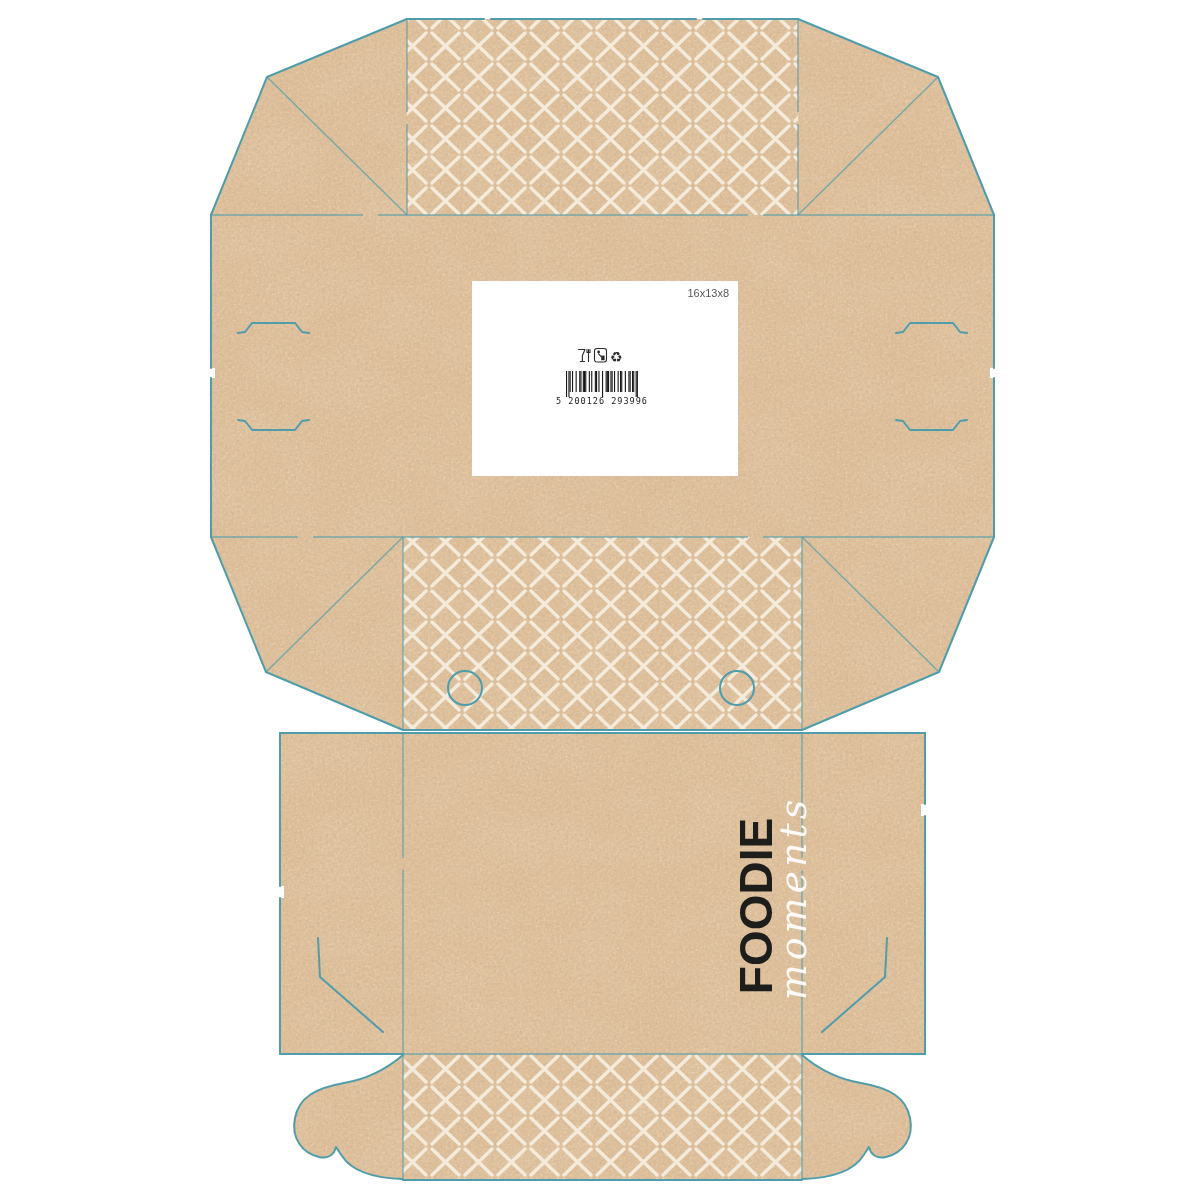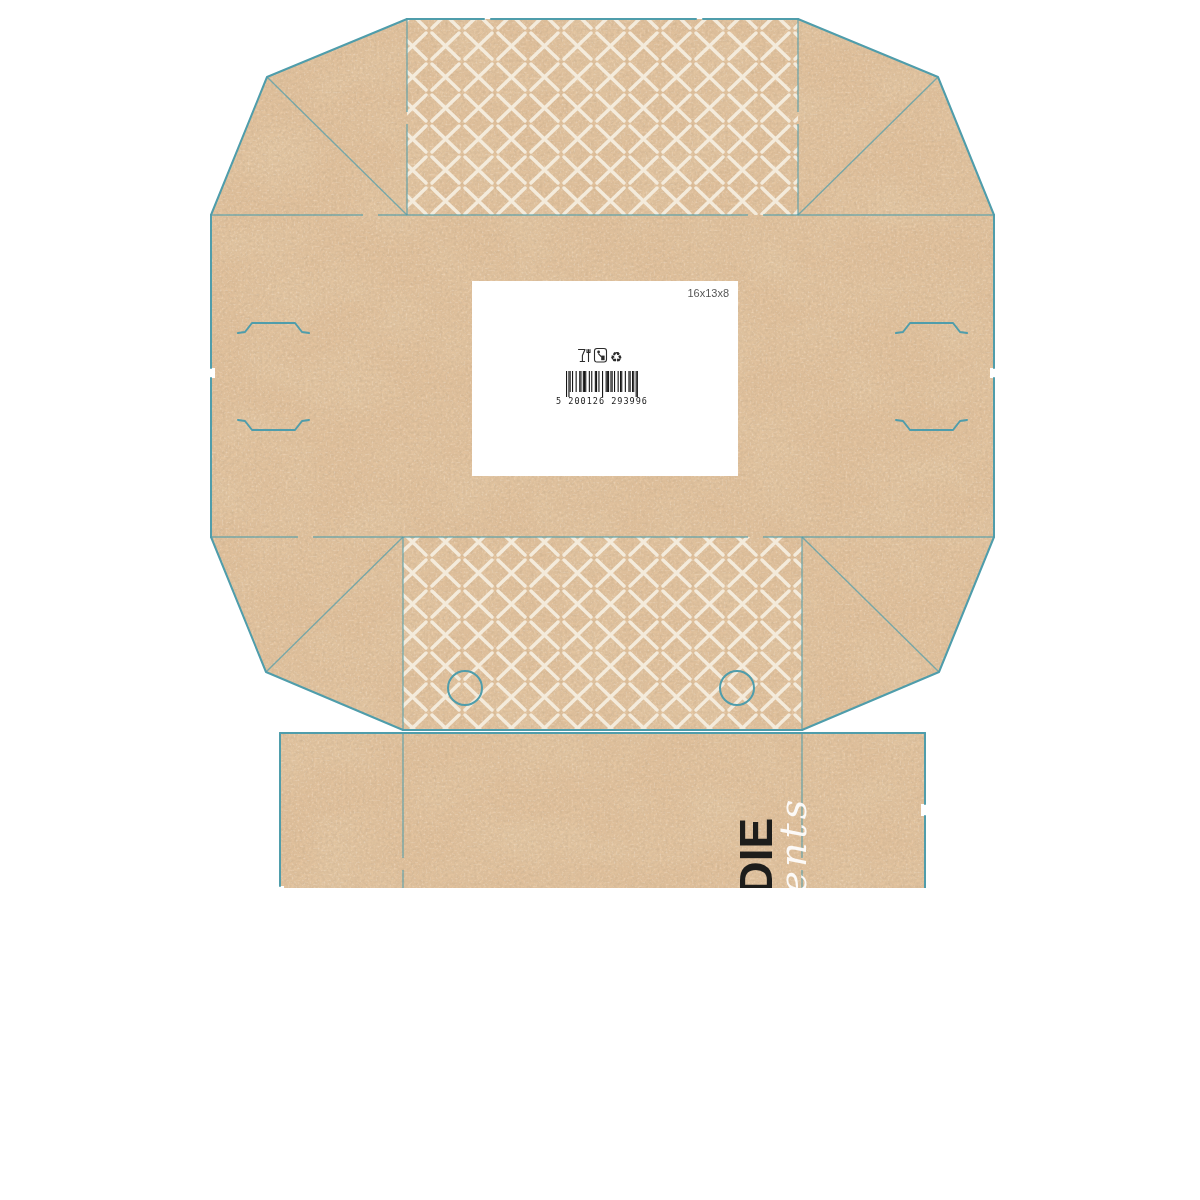--- a/index.html
+++ b/index.html
@@ -1,16 +1,16 @@
 <!DOCTYPE html>
 <html style="--background: #ffffff; --kraft: #e3c39e; --kraft_speckle: #b98e63; --cutline: #4f9dab; --pattern: #f7f0e3; --ink: #1d1d1b; --label_bg: #ffffff;"><head>
 <meta charset="utf-8">
 <style>
   html,body{margin:0;padding:0;background:#ffffff;}
-  .canvas{position:relative;width:1200px;height:888px;background:var(--background,#fff);overflow:hidden;
+  .canvas{position:relative;width:1200px;height:1200px;background:var(--background,#fff);overflow:hidden;
           font-family:"Liberation Sans",sans-serif;}
   svg{display:block;}
   .kraft-piece{fill:var(--kraft,#e3c39e);}
   .cut{stroke:var(--cutline,#4f9dab);stroke-width:2;fill:none;stroke-linecap:round;stroke-linejoin:round;}
   .fold{stroke:var(--cutline,#4f9dab);stroke-width:1.4;fill:none;opacity:.72;stroke-linecap:butt;}
   .xstroke{stroke:var(--pattern,#f7f0e3);}
   .label-bg{fill:var(--label_bg,#ffffff);}
   .dim-text{font-family:"Liberation Sans",sans-serif;font-size:11px;fill:#565656;}
   .digits{font-family:"DejaVu Sans Mono",monospace;font-size:8.5px;letter-spacing:1px;fill:#1a1a1a;}
   .brand{font-family:"Liberation Sans",sans-serif;font-weight:bold;font-size:46px;letter-spacing:0px;fill:var(--ink,#1d1d1b);}

